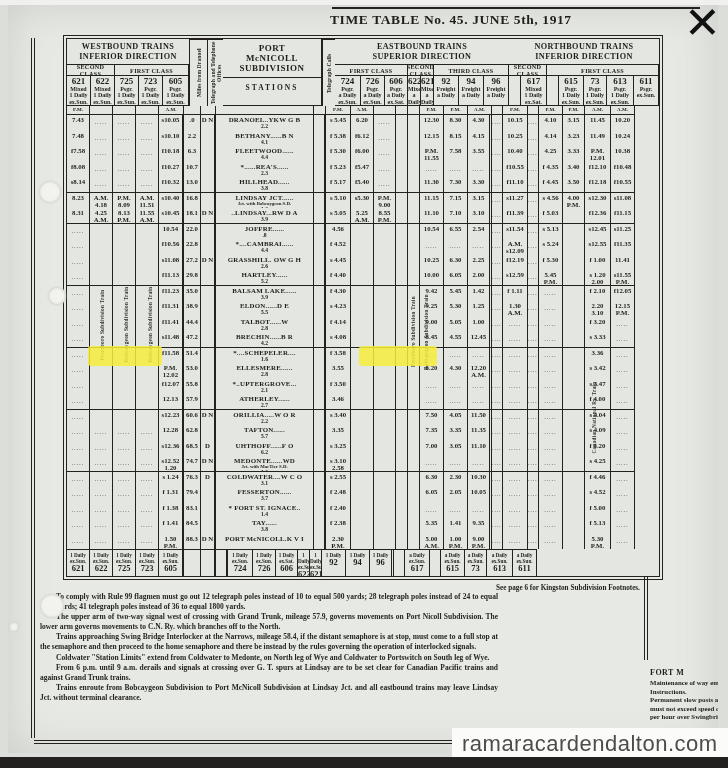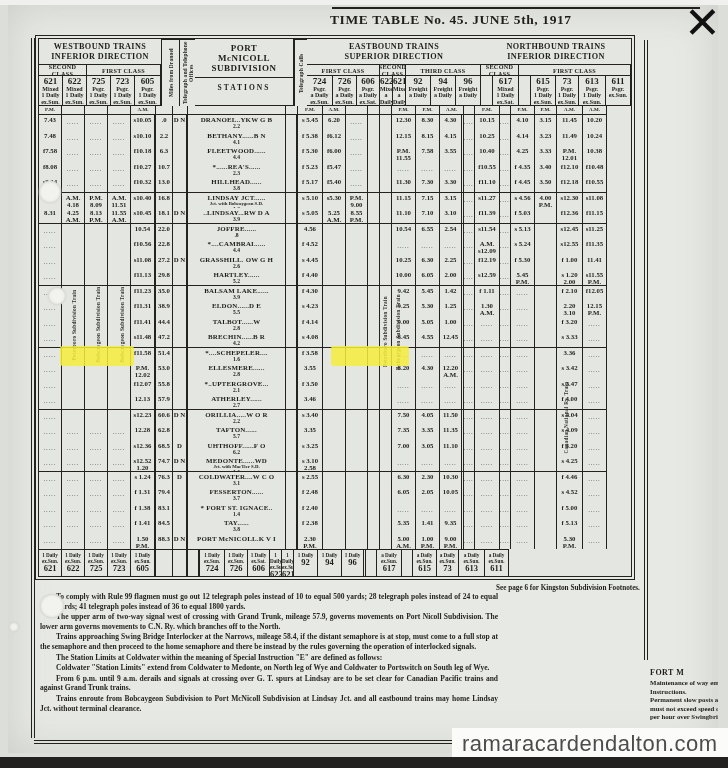--- a/index.html
+++ b/index.html
@@ -85,21 +85,21 @@
 <div id="scan-page"></div>
 <div id="top-strip"></div>
 <div id="title-rule"></div>
 <div id="page-title">TIME TABLE No. 45.  JUNE 5th, 1917</div>
 <div id="close-icon">✕</div>
 
 <div id="frame-left"></div>
 <div id="frame-bottom"></div>
 <div id="page-right-rule"></div>
 
-<div id="tt-table" style="width: 592px; height: 537px;">
+<div id="tt-table" style="width: 592px; height: 537px; margin-left: 28px;">
     <div class="blk-title hdr-abs" style="left: 0px; top: 0px; width: 122px; height: 26px;">WESTBOUND TRAINS
 INFERIOR DIRECTION</div>
     <div class="blk-title hdr-abs" style="left: 268px; top: 0px; width: 174px; height: 26px;">EASTBOUND TRAINS
 SUPERIOR DIRECTION</div>
     <div class="blk-title hdr-abs" style="left: 442px; top: 0px; width: 150px; height: 26px;">NORTHBOUND TRAINS
 INFERIOR DIRECTION</div>
     <div class="cls-cell hdr-abs" style="left: 0px; top: 26px; width: 48px; height: 11px;">SECOND CLASS</div>
     <div class="cls-cell hdr-abs" style="left: 48px; top: 26px; width: 74px; height: 11px;">FIRST CLASS</div>
     <div class="cls-cell hdr-abs" style="left: 268px; top: 26px; width: 73px; height: 11px;">FIRST CLASS</div>
     <div class="cls-cell hdr-abs" style="left: 341px; top: 26px; width: 26px; height: 11px;">SECOND CLASS</div>
@@ -1050,24 +1050,23 @@
     <div class="rot-label" style="left: 524px; top: 280.5px; height: 195.5px; width: 9px;">Canadian National Ry. Train</div>
     <div class="hl-mark" style="left: 21px; width: 74px; top: 306.5px; height: 20.5px; background: rgb(246, 238, 60);"></div>
     <div class="hl-mark" style="left: 292px; width: 78px; top: 306.5px; height: 20.5px; background: rgb(246, 238, 60);"></div>
   </div>
 
 <div id="kingston-note">See page 6 for Kingston Subdivision Footnotes.</div>
 <div id="footnotes">
     <p>To comply with Rule 99 flagmen must go out 12 telegraph poles instead of 10 to equal 500 yards; 28 telegraph poles instead of 24 to equal 1200 yards; 41 telegraph poles instead of 36 to equal 1800 yards.</p>
     <p>The upper arm of two-way signal west of crossing with Grand Trunk, mileage 57.9, governs movements on Port Nicoll Subdivision.  The lower arm governs movements to C.N. Ry. which branches off to the North.</p>
     <p>Trains approaching Swing Bridge Interlocker at the Narrows, mileage 58.4, if the distant semaphore is at stop, must come to a full stop at the semaphore and then proceed to the home semaphore and there be instead by the rules governing the operation of interlocked signals.</p>
-    <p>The Station Limits at Coldwater within the meaning of Special Instruction "E" are defined as follows:</p>
     <p>Coldwater "Station Limits" extend from Coldwater to Medonte, on North leg of Wye and Coldwater to Portswitch on South leg of Wye.</p>
     <p>From 6 p.m. until 9 a.m. derails and signals at crossing over G. T. spurs at Lindsay are to be set clear for Canadian Pacific trains and against Grand Trunk trains.</p>
-    <p>Trains enroute from Bobcaygeon Subdivision to Port McNicoll Subdivision at Lindsay Jct. and all eastbound trains may home Lindsay Jct. without terminal clearance.</p>
+    <p>Trains enroute from Bobcaygeon Subdivision to Port McNicoll Subdivision at Lindsay Jct. and all eastbound trains may leave Lindsay Jct. without terminal clearance.</p>
   </div>
 
 <div id="side-col">
   <div id="side-heading">FORT M</div>
   <div id="side-lines">
       <div class="side-line">Maintenance of way employees will provide i</div>
       <div class="side-line">Instructions.</div>
       <div class="side-line">Permanent slow posts are erected at mileage 48</div>
       <div class="side-line">must not exceed speed of five (5) miles per hour over</div>
       <div class="side-line">per hour over Swingbridge 43.9.  Lindsay is register</div>

